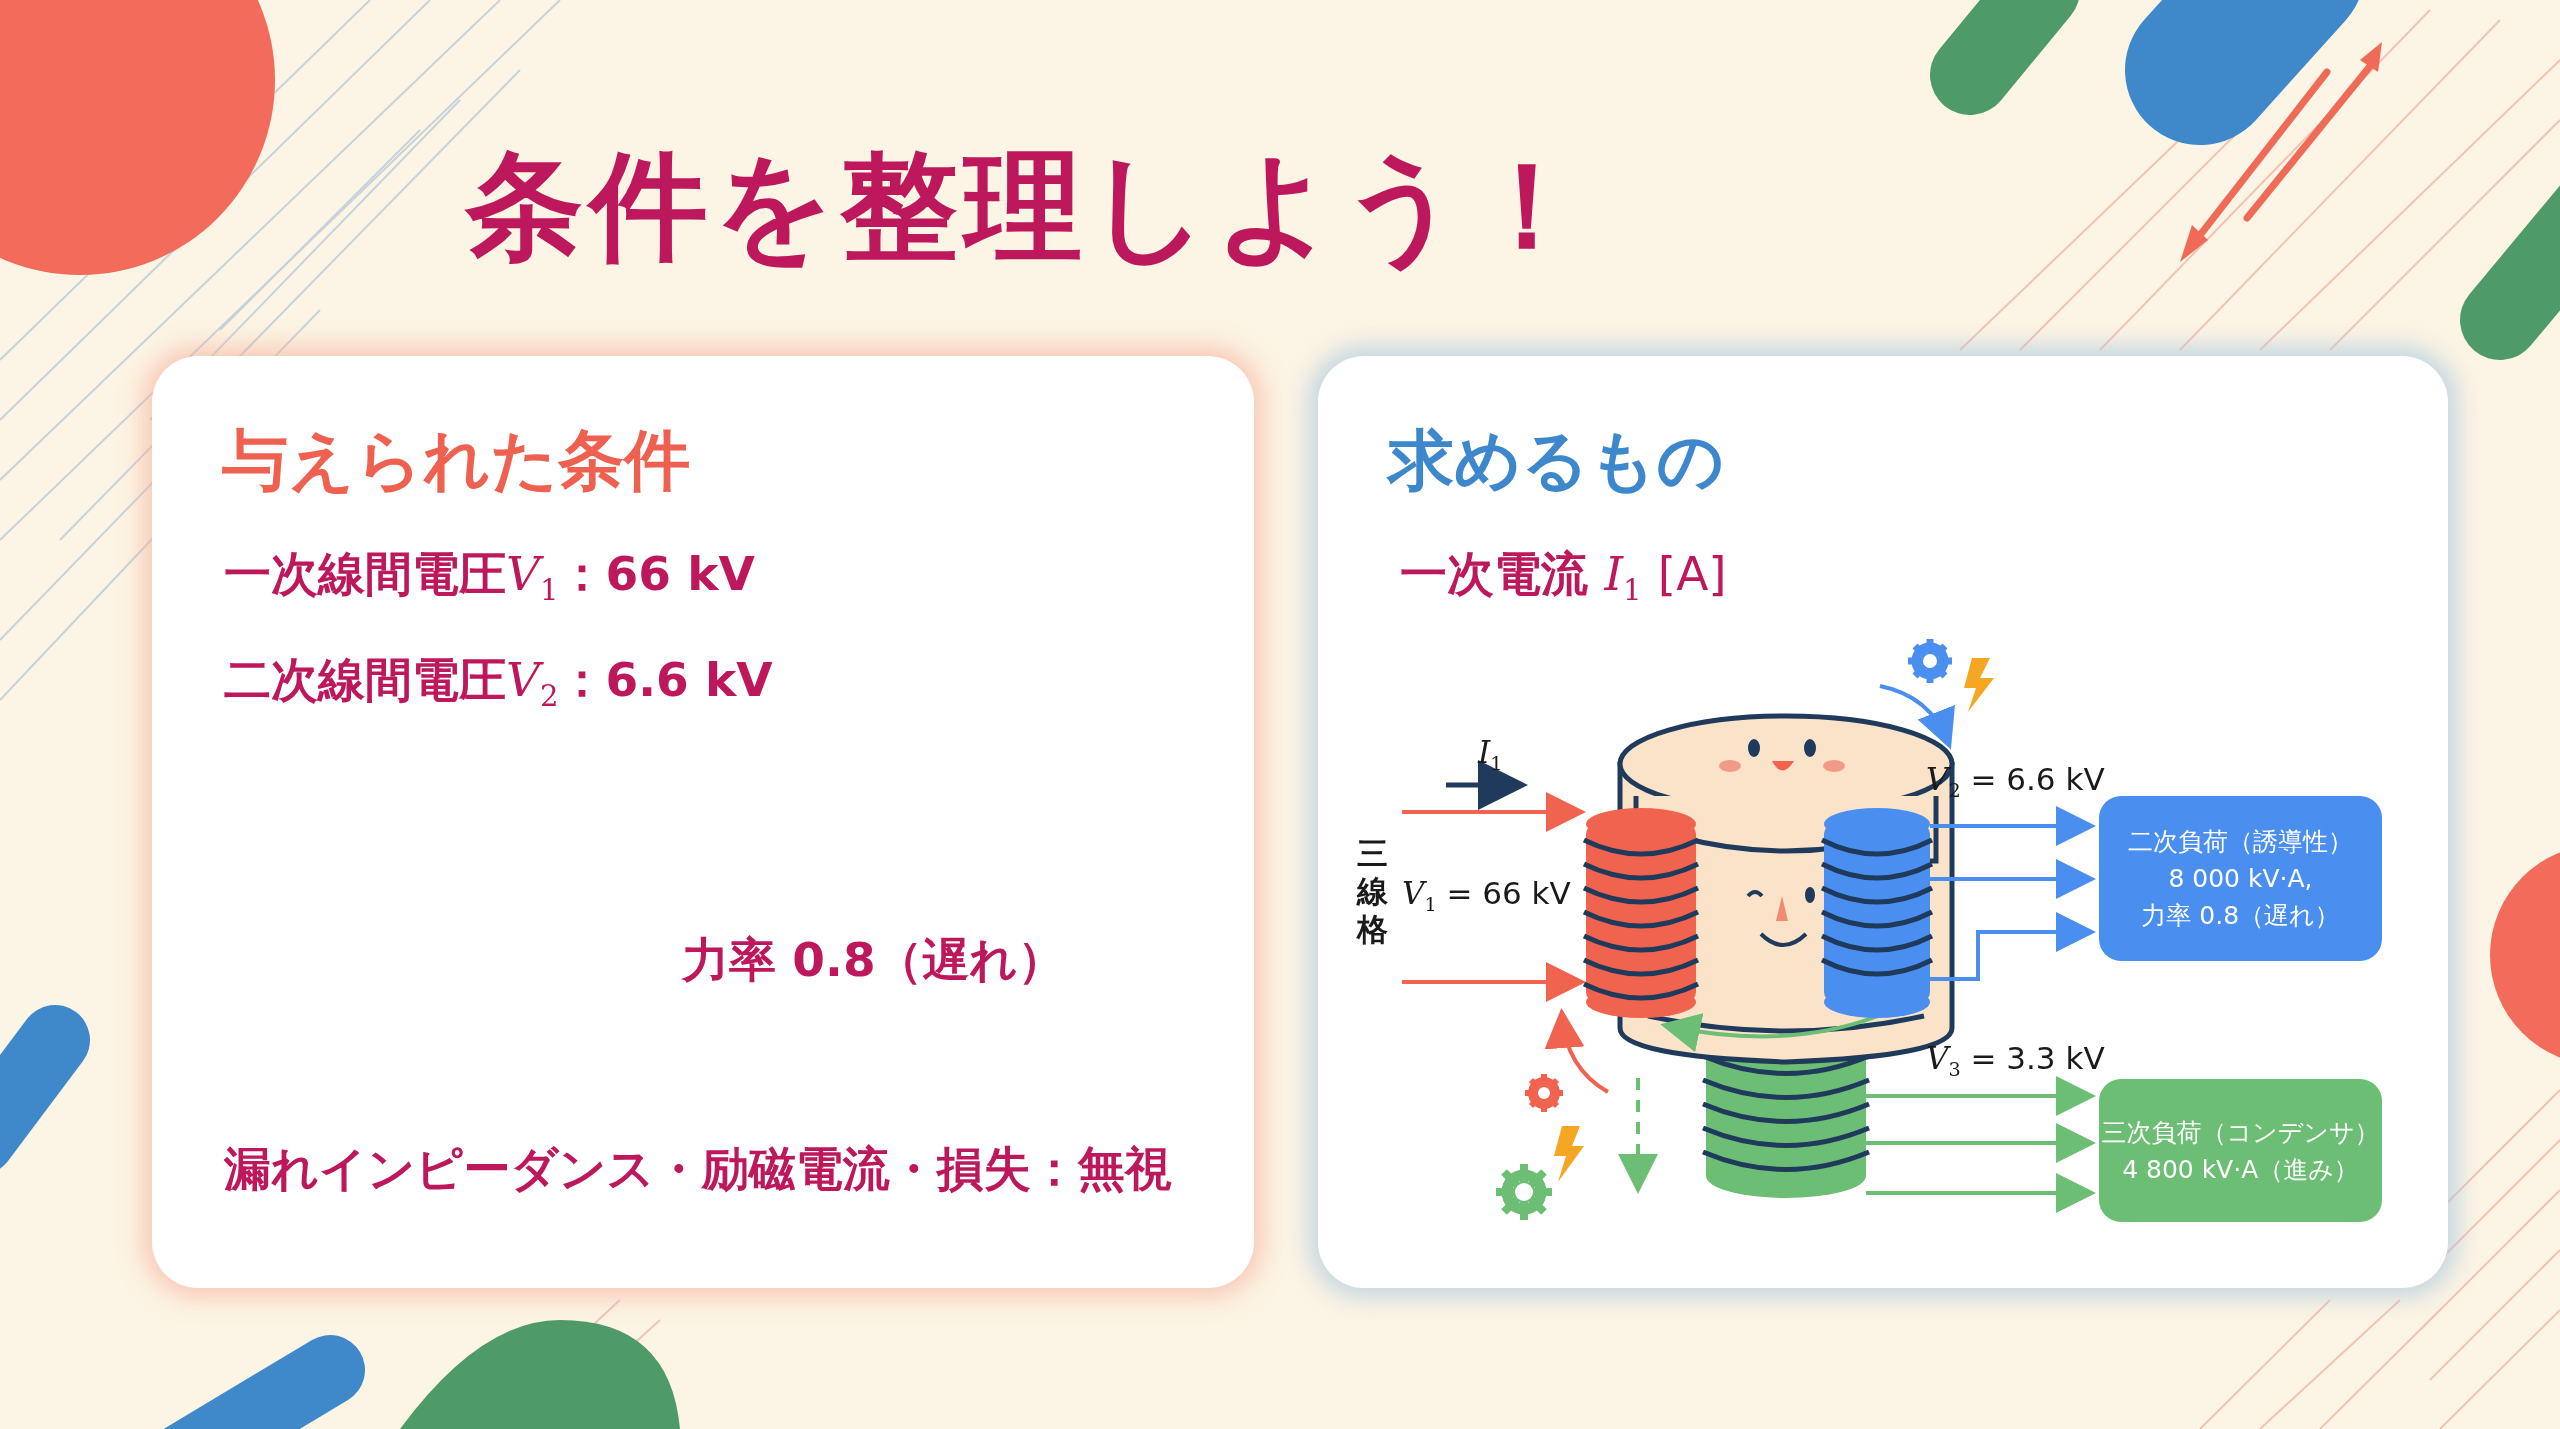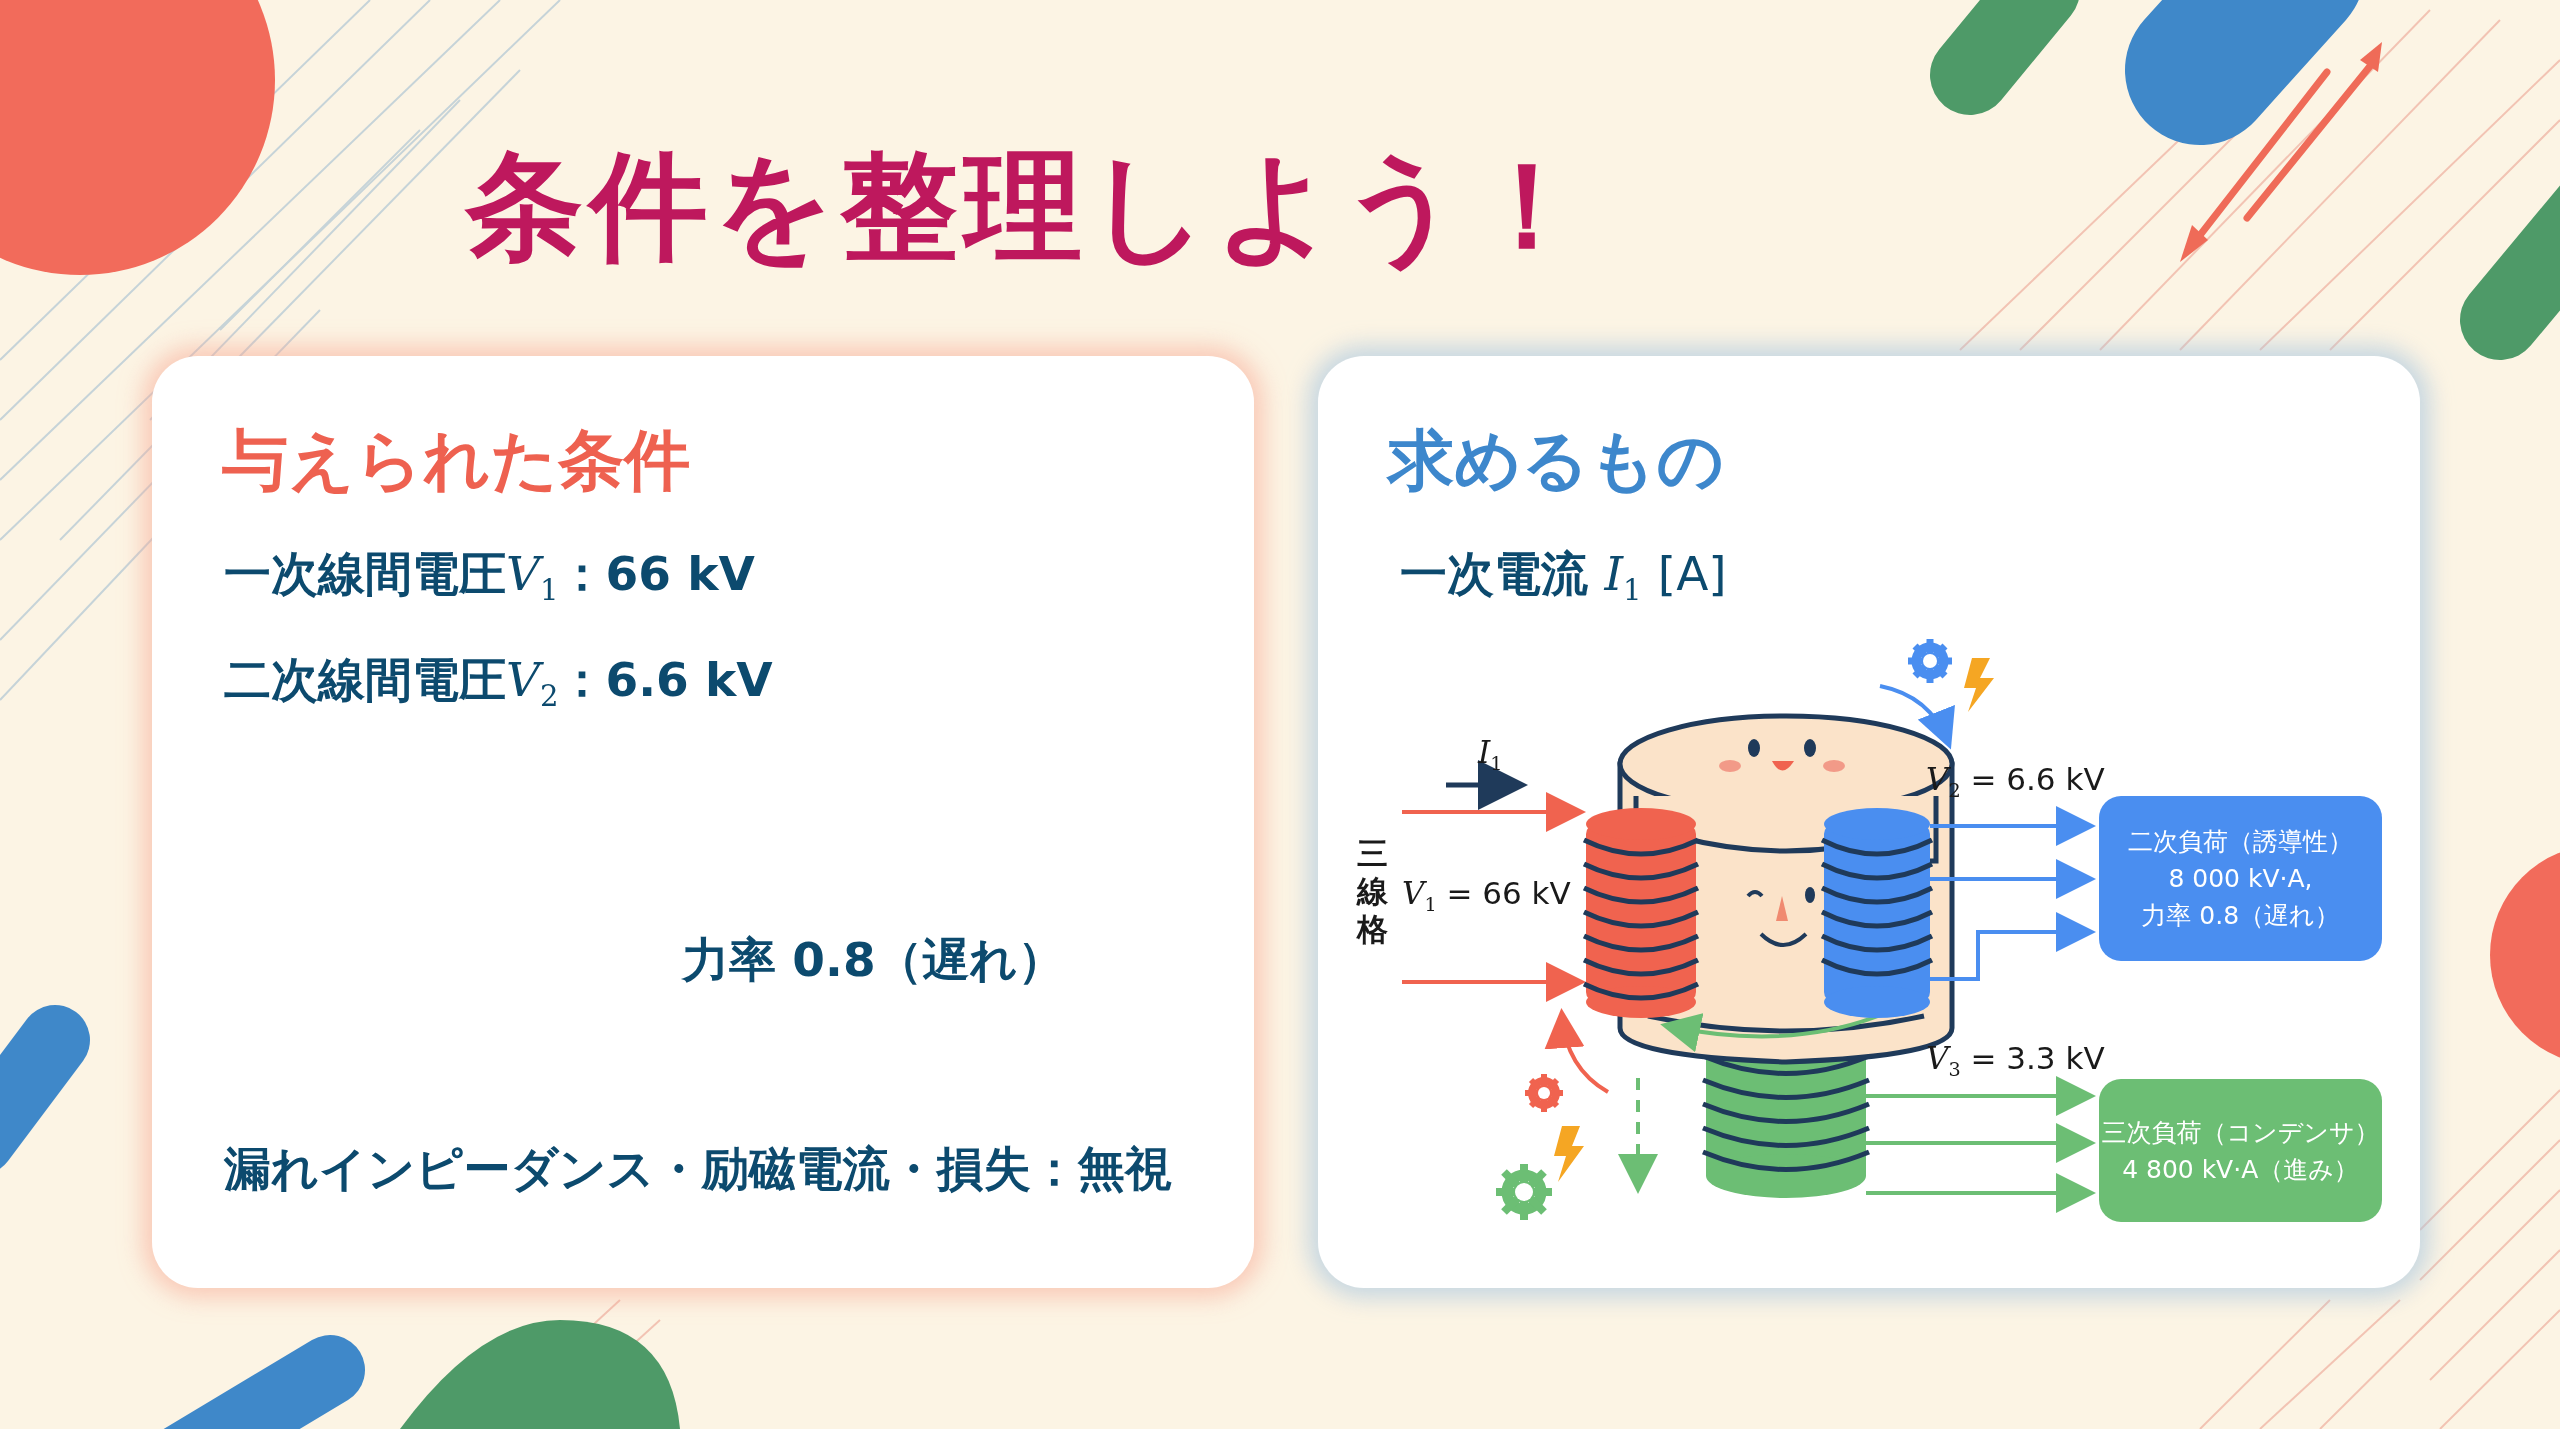--- a/index.html
+++ b/index.html
@@ -12,28 +12,28 @@
   .title {
     position: absolute; left: 0; width: 2058px; top: 128px;
     text-align: center; font-size: 118px; font-weight: bold; color: #be185d;
     letter-spacing: 6px;
   }
   .card {
     position: absolute; top: 356px; height: 932px; background: #ffffff;
     border-radius: 46px;
   }
   .card.left { left: 152px; width: 1102px; box-shadow: 0 0 22px 10px rgba(248,170,150,0.55); }
-  .card.right { left: 1318px; width: 1102px; box-shadow: 0 0 22px 10px rgba(170,200,225,0.65); }
+  .card.right { left: 1318px; width: 1102px; box-shadow: 0 0 22px 10px rgba(170,200,225,0.65); padding-left: 28px; }
   .card-heading {
     position: absolute; left: 70px; top: 60px; font-size: 66px; font-weight: bold;
   }
   .card.left .card-heading { color: #ee6150; }
   .card.right .card-heading { color: #3d87cc; }
   .cond {
-    position: absolute; left: 72px; font-size: 47px; font-weight: bold; color: #0c4a6e;
+    position: absolute; left: 72px; font-size: 47px; font-weight: bold; color: #be185d;
     white-space: nowrap;
   }
   .var { font-family: "DejaVu Serif", "Liberation Serif", serif; font-style: italic; font-weight: normal; }
   .var sub { font-style: normal; font-size: 0.62em; vertical-align: -0.35em; }
   .diagram { position: absolute; left: 0; top: 0; width: 1124px; height: 932px; }
   .load-box {
     position: absolute; border-radius: 22px; color: #ffffff; text-align: center;
     font-size: 25px; line-height: 37px; display: flex; flex-direction: column; justify-content: center;
   }
   .load-box.blue { background: #4a8ef0; left: 781px; top: 440px; width: 283px; height: 165px; }

